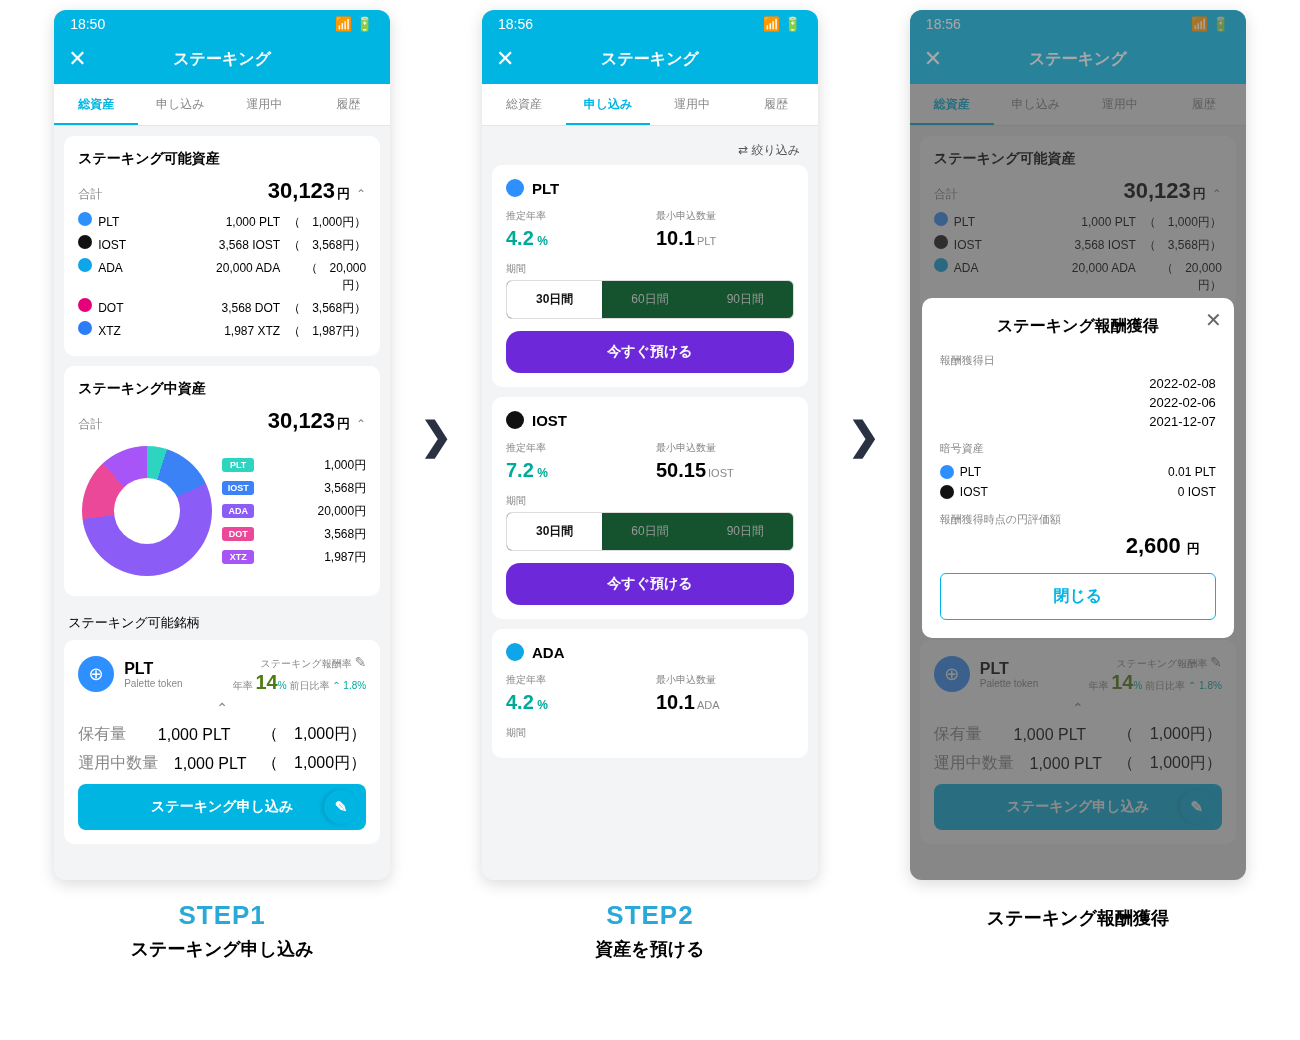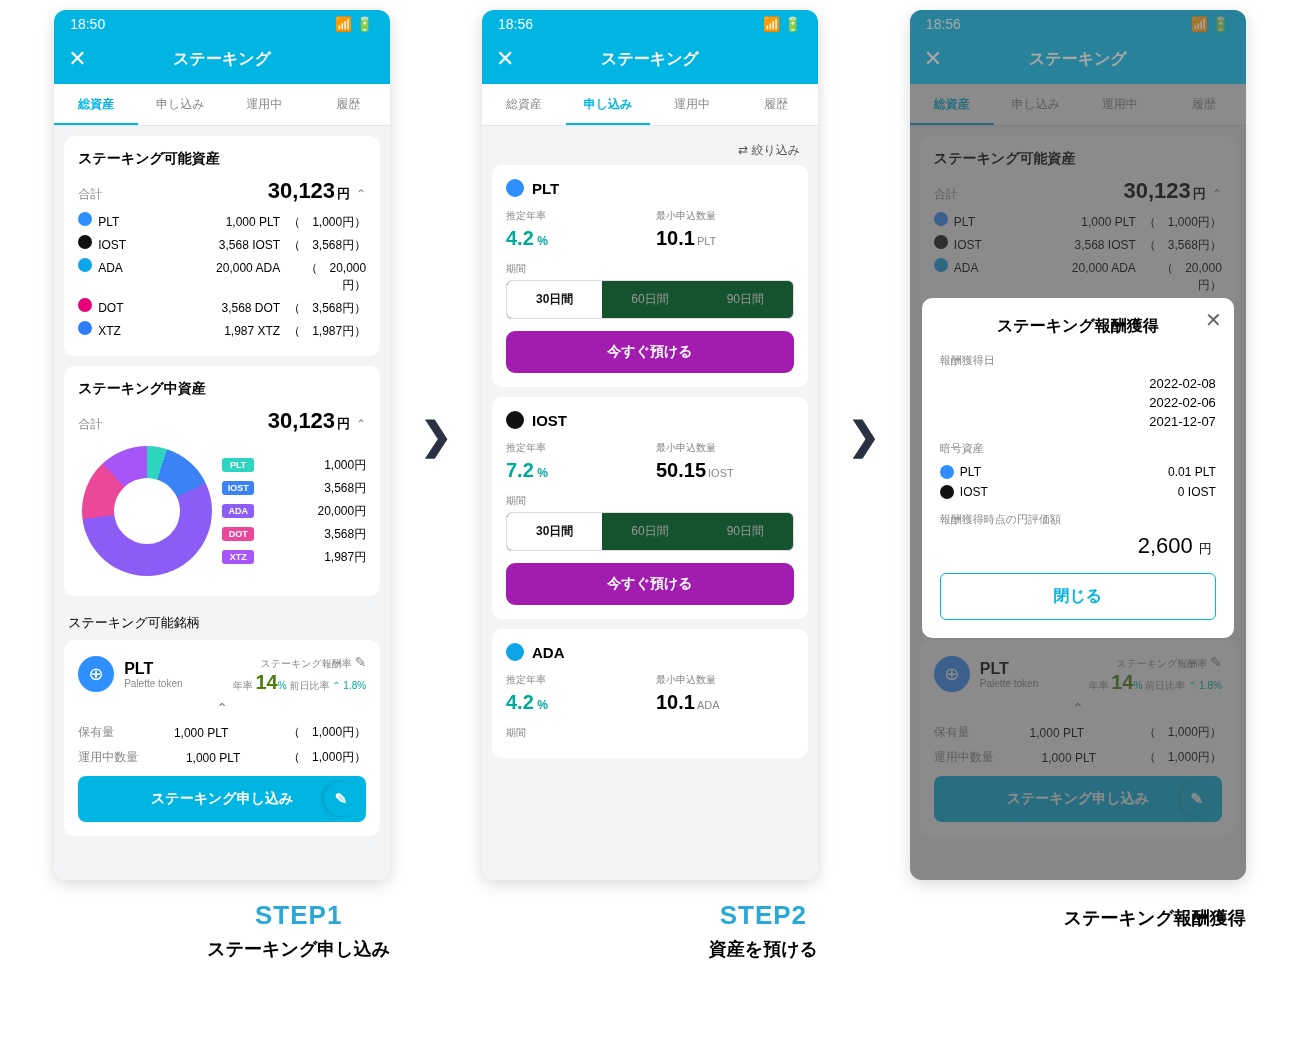--- a/index.html
+++ b/index.html
@@ -1,30 +1,30 @@
 <!DOCTYPE html>
 <html><head>
 <meta charset="utf-8">
 <style>
 *{margin:0;padding:0;box-sizing:border-box;font-family:-apple-system,"Hiragino Sans",sans-serif}
 body{background:#fff;padding:10px;display:flex;align-items:flex-start;gap:30px;justify-content:center}
-.col{display:flex;flex-direction:column;align-items:flex-end;gap:20px}
+.col{display:flex;flex-direction:column;align-items:center;gap:20px}
 .phone{width:336px;height:870px;border-radius:12px;overflow:hidden;box-shadow:0 4px 16px rgba(0,0,0,.15);background:#f3f4f6;display:flex;flex-direction:column;position:relative}
 .sbar{background:#00b5e2;color:#fff;padding:6px 16px 4px;display:flex;justify-content:space-between;font-size:14px;font-weight:500}
 .hdr{background:#00b5e2;color:#fff;padding:10px 14px 12px;display:flex;align-items:center}
 .closex{font-size:22px;font-weight:300;width:20px}
 .htitle{flex:1;text-align:center;font-size:16px;font-weight:600;margin-left:-20px}
 .tabs{background:#fff;display:flex;border-bottom:1px solid #e5e5e5}
 .tab{flex:1;text-align:center;padding:12px 4px;font-size:12px;color:#888;position:relative}
 .tab.act{color:#00b5e2;font-weight:600}
 .tab.act::after{content:"";position:absolute;bottom:0;left:0;right:0;height:2px;background:#00b5e2}
 .body{flex:1;overflow:hidden;padding:10px;background:#f3f4f6}
 .card{background:#fff;border-radius:10px;padding:14px;margin-bottom:10px}
 .ctitle{font-size:14px;font-weight:700;margin-bottom:10px}
-.trow{display:flex;align-items:center;justify-content:space-between;font-size:12px;padding:4px 0;gap:6px}
+.trow{display:flex;align-items:center;justify-content:space-between;font-size:16px;padding:4px 0;gap:6px}
 .arow{display:flex;align-items:baseline;font-size:12px;padding:2px 0;gap:6px}
 .ico{width:14px;height:14px;border-radius:50%;flex-shrink:0}
 .sym{width:42px;font-size:12px}
 .amt{flex:1;text-align:right;font-size:12px}
 .jpy{width:80px;text-align:right;font-size:12px}
 .total{display:flex;align-items:baseline;justify-content:space-between;margin-bottom:6px}
 .tlab{font-size:12px;color:#888}
 .tval{font-size:22px;font-weight:700}
 .tyen{font-size:13px;font-weight:700;margin-left:2px}
 .chev{font-size:12px;color:#888;margin-left:6px}
@@ -52,34 +52,34 @@
 .ocol{flex:1}
 .olab{font-size:10px;color:#888;margin-bottom:4px}
 .oapy{font-size:20px;font-weight:700;color:#0a9}
 .oapy .u{font-size:12px}
 .omin{font-size:20px;font-weight:700}
 .omin .u{font-size:11px;color:#888;font-weight:400;margin-left:2px}
 .per{display:flex;border:1px solid #ddd;border-radius:6px;overflow:hidden;margin-bottom:12px}
 .pbtn{flex:1;text-align:center;padding:10px 4px;font-size:12px;color:#999}
 .pbtn.sel{background:#fff;color:#111;font-weight:700;box-shadow:0 1px 3px rgba(0,0,0,.1)}
 .per{background:#14532d}
-.dep{background:#a21caf;color:#fff;text-align:center;padding:12px;border-radius:9px;font-size:14px;font-weight:700}
+.dep{background:#6d28d9;color:#fff;text-align:center;padding:12px;border-radius:14px;font-size:14px;font-weight:700}
 .arrow{font-size:38px;color:#2a3142;font-weight:900;align-self:center;margin-top:-100px}
 .caption{text-align:center}
 .step{color:#2aa8d8;font-size:26px;font-weight:800;letter-spacing:1px}
 .capt{font-size:18px;font-weight:800;margin-top:6px}
 .overlay{position:absolute;inset:0;background:rgba(80,80,80,.5)}
 .modal{position:absolute;left:12px;right:12px;top:288px;background:#fff;border-radius:10px;padding:18px}
 .mclose{position:absolute;right:12px;top:10px;font-size:20px;color:#666}
 .mtitle{text-align:center;font-size:16px;font-weight:700;margin-bottom:16px}
 .mlab{font-size:11px;color:#888;margin:10px 0 6px}
 .mdate{font-size:13px;text-align:right;padding:2px 0}
 .mrow{display:flex;align-items:center;font-size:12px;padding:3px 0;gap:6px}
 .mrv{flex:1;text-align:right}
-.mtotal{text-align:right;font-size:22px;font-weight:400;margin:6px 4px 14px}
+.mtotal{text-align:right;font-size:22px;font-weight:700;margin:6px 16px 14px}
 .myen{font-size:13px}
 .mbtn{border:1px solid #00b5e2;color:#00b5e2;text-align:center;padding:12px;border-radius:6px;font-weight:700}
 .dim .body,.dim .tabs{filter:brightness(.78)}
 .chvmid{text-align:center;color:#888;font-size:14px;padding:4px}
 </style>
 </head>
 <body>
 
 <div class="col">
 <div class="phone">

